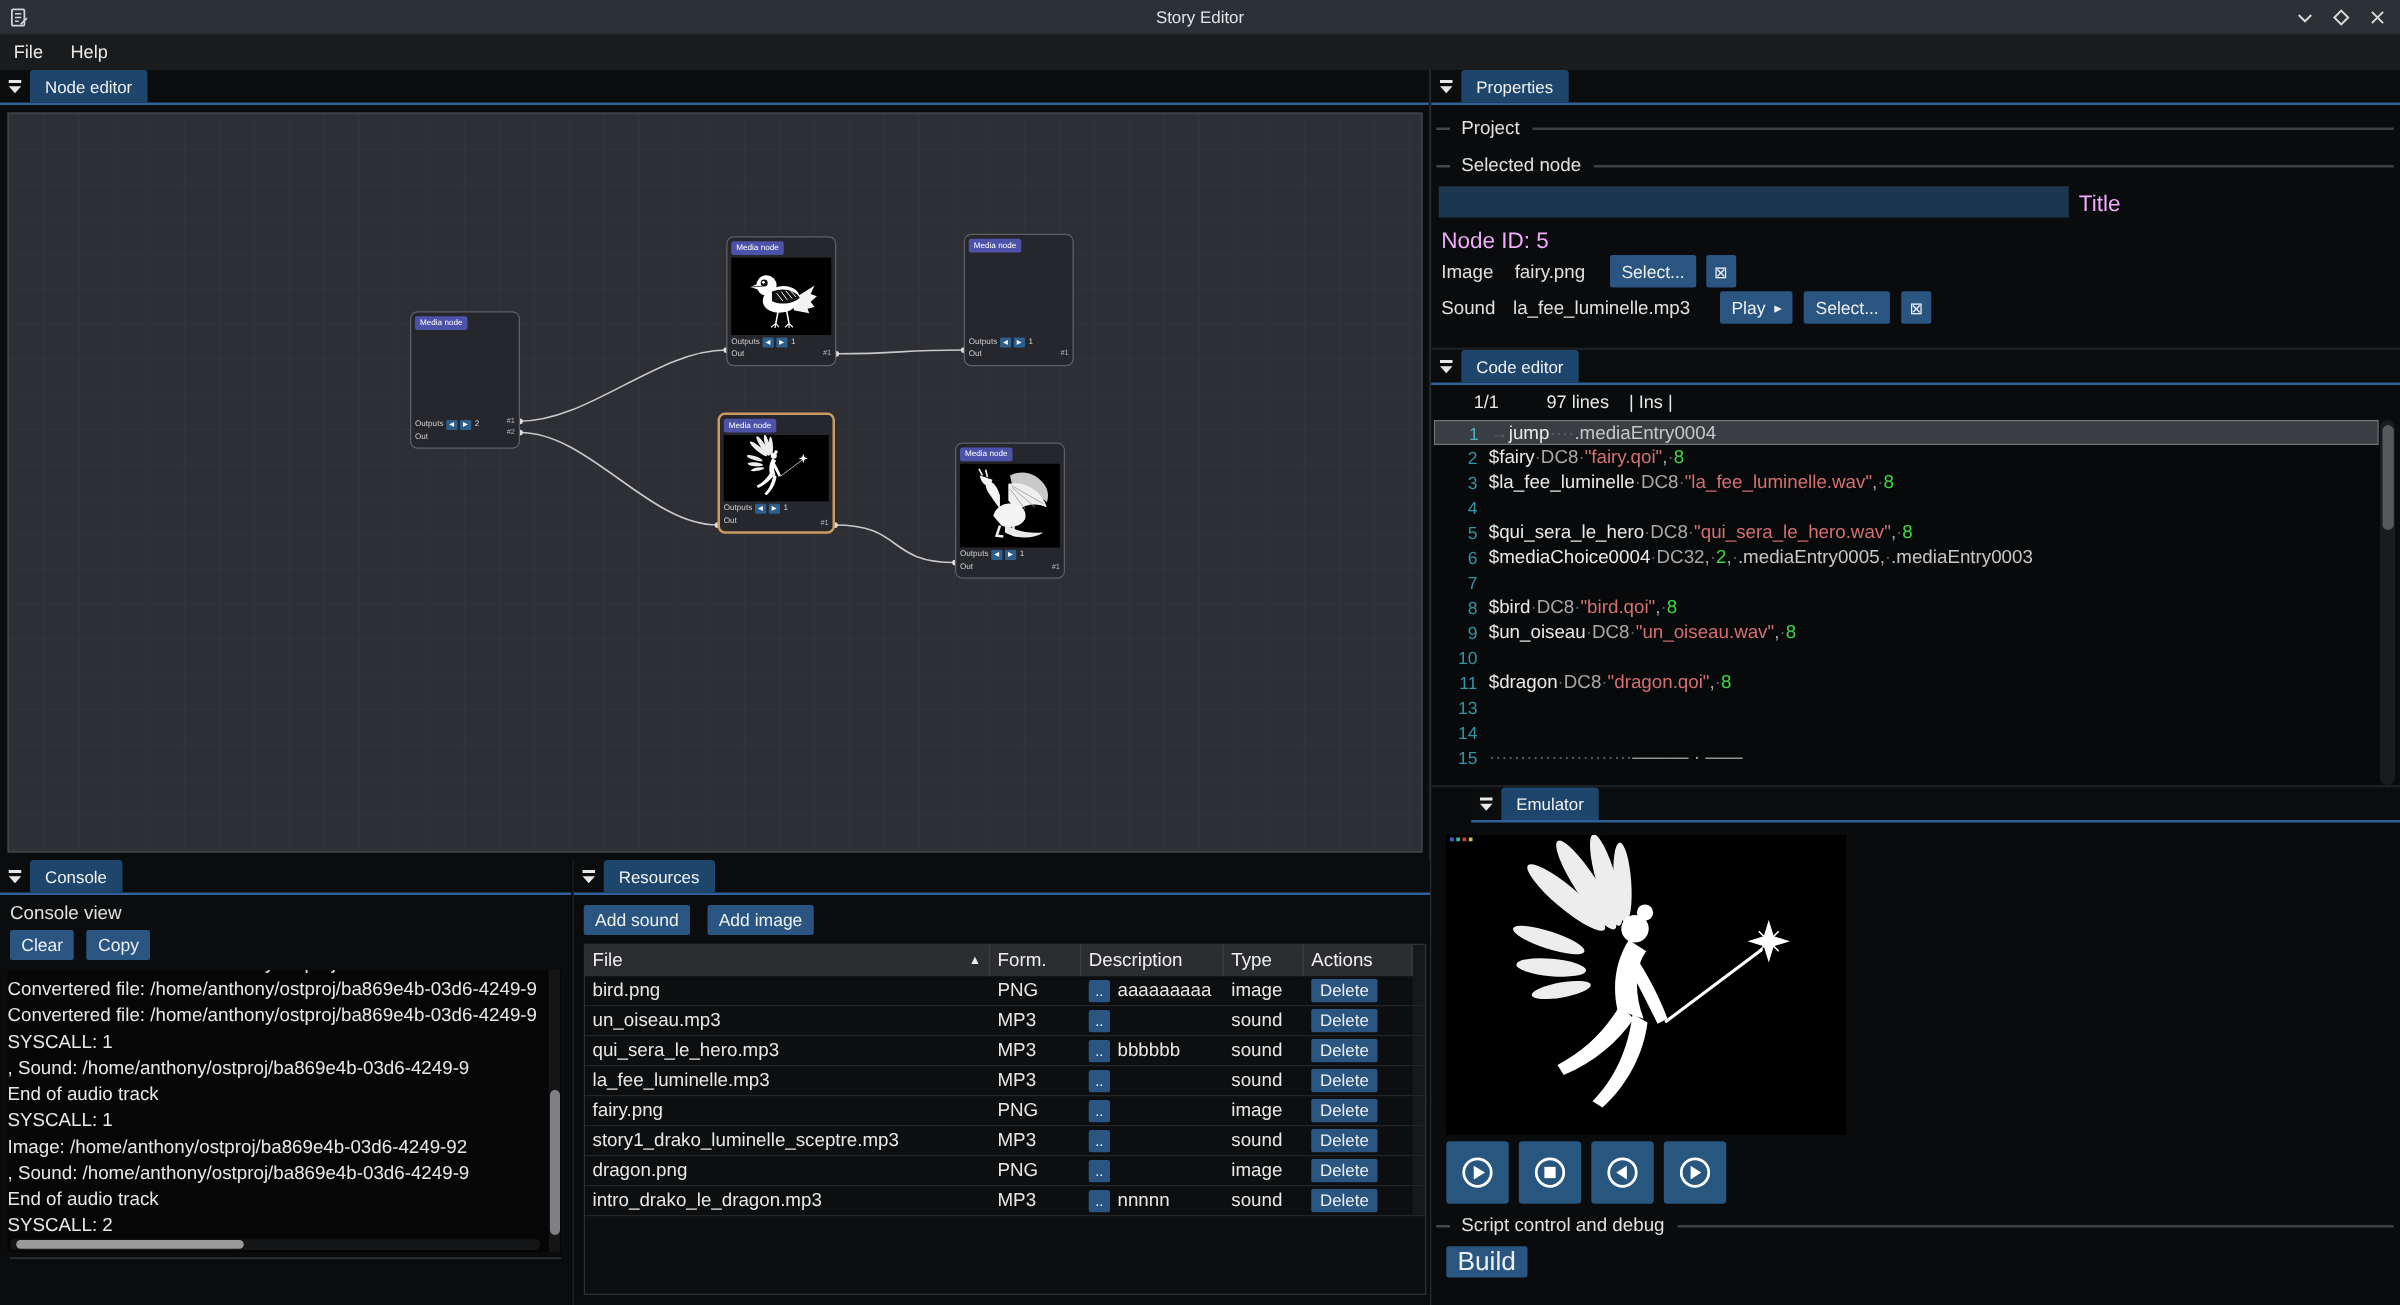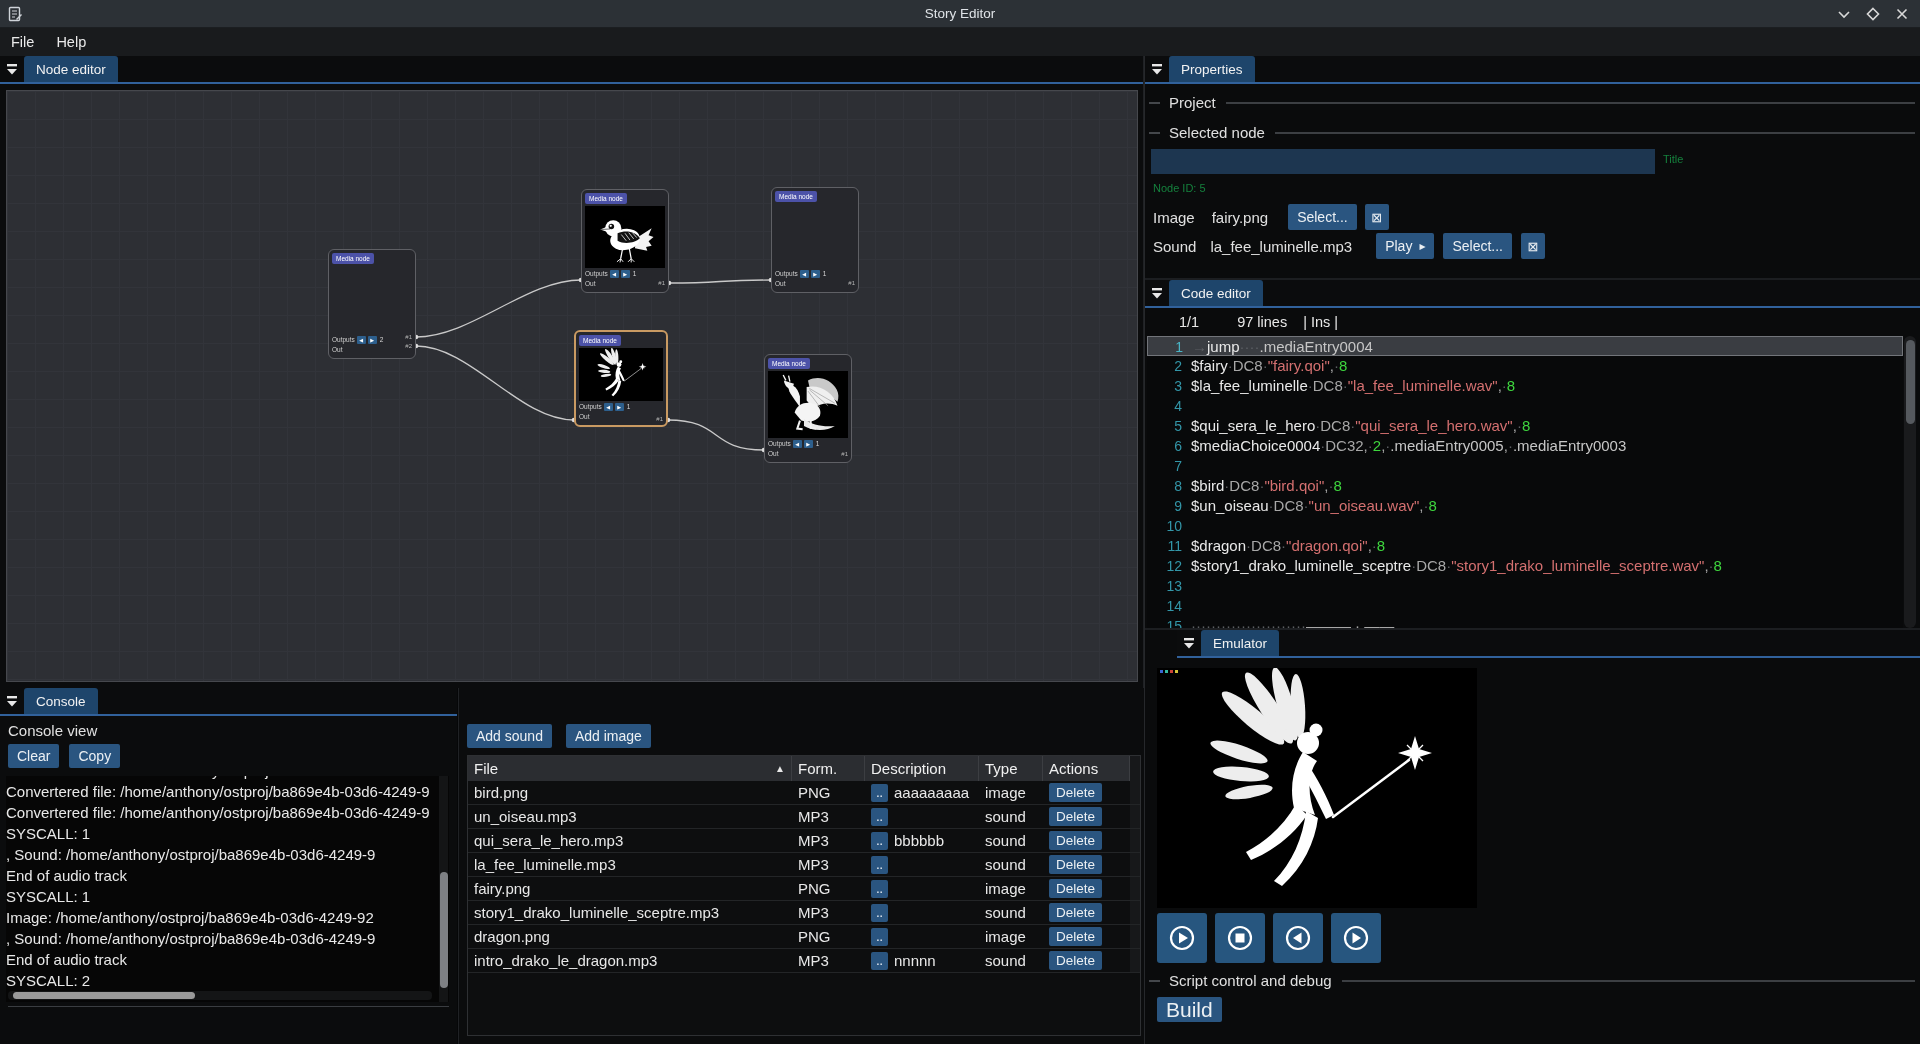--- a/index.html
+++ b/index.html
@@ -53,21 +53,21 @@
   .nport{position:absolute;right:3px;font-size:6px;color:#b5b5b5;line-height:7px;}
 
   
   #right-col{position:absolute;left:1144px;top:56px;width:776px;height:988px;background:#0a0b0c;
     border-left:1px solid #26282b;}
   .rc-sec-border{position:absolute;left:0;right:0;height:2px;background:#1c1e21;}
 
   
   #prop-input{position:absolute;left:6px;top:93px;width:504px;height:25px;background:#1d3650;
     border:none;color:#e8e8e8;font-size:14px;padding:0 6px;}
-  .prop-label{position:absolute;color:#15803d;font-size:11px;}
+  .prop-label{position:absolute;color:#f0abfc;font-size:18px;}
   .prop-row{position:absolute;display:flex;align-items:center;color:#e0e0e0;font-size:15px;gap:0;}
   .xbtn{width:24px;padding:0;font-size:13px;}
 
   
   #code-status{position:absolute;left:0;top:256px;height:20px;color:#e8e8e8;font-size:14.5px;display:flex;align-items:center;}
   #code-area{position:absolute;left:2px;top:280px;width:756px;height:292px;background:#08090a;overflow:hidden;}
   .cl{display:flex;height:20px;line-height:20px;font-size:15px;white-space:pre;}
   .cl .ln{width:44px;text-align:right;padding-right:9px;color:#3396a8;flex:0 0 44px;font-size:14px;}
   .cl.active{background:#3a3d42;border:1px solid #72757a;}
   .cl.active .ln{color:#49b4c6;}
@@ -370,20 +370,29 @@
       <div id="console-vthumb"></div>
     </div>
     <div id="console-hscroll">
       <div id="console-hthumb"></div>
     </div>
   </div>
   <div id="console-divider"></div>
 </div>
 
 <div id="resources-panel" class="panel">
+  <div class="tabrow">
+    <span class="clps">
+      <svg width="14" height="13">
+          <rect x="2" y="1" width="10" height="2.4" fill="#e8e8e8"></rect>
+          <path d="M2,6 L12,6 L7,11.5 Z" fill="#e8e8e8"></path>
+        </svg>
+    </span>
+    <span class="tab">Resources</span>
+  </div>
   <div id="res-btns">
     <button class="btn">Add sound</button>
     <button class="btn">Add image</button>
   </div>
   <div id="res-table">
     <div class="res-hdr" id="res-hdr">
         <div class="hc c-file">
           <span>File</span>
           <span class="sort-ind">▲</span>
         </div>
@@ -572,21 +581,20 @@
       <div class="cl"><span class="ln">2</span><span class="ct"><span class="tk-i">$fairy</span><span class="tk-w">·</span><span class="tk-o">DC8</span><span class="tk-w">·</span><span class="tk-s">"fairy.qoi"</span><span class="tk-o">,</span><span class="tk-w">·</span><span class="tk-n">8</span></span></div>
       <div class="cl"><span class="ln">3</span><span class="ct"><span class="tk-i">$la_fee_luminelle</span><span class="tk-w">·</span><span class="tk-o">DC8</span><span class="tk-w">·</span><span class="tk-s">"la_fee_luminelle.wav"</span><span class="tk-o">,</span><span class="tk-w">·</span><span class="tk-n">8</span></span></div>
       <div class="cl"><span class="ln">4</span><span class="ct"></span></div>
       <div class="cl"><span class="ln">5</span><span class="ct"><span class="tk-i">$qui_sera_le_hero</span><span class="tk-w">·</span><span class="tk-o">DC8</span><span class="tk-w">·</span><span class="tk-s">"qui_sera_le_hero.wav"</span><span class="tk-o">,</span><span class="tk-w">·</span><span class="tk-n">8</span></span></div>
       <div class="cl"><span class="ln">6</span><span class="ct"><span class="tk-i">$mediaChoice0004</span><span class="tk-w">·</span><span class="tk-o">DC32,</span><span class="tk-w">·</span><span class="tk-n">2</span><span class="tk-o">,</span><span class="tk-w">·</span><span class="tk-r">.mediaEntry0005</span><span class="tk-o">,</span><span class="tk-w">·</span><span class="tk-r">.mediaEntry0003</span></span></div>
       <div class="cl"><span class="ln">7</span><span class="ct"></span></div>
       <div class="cl"><span class="ln">8</span><span class="ct"><span class="tk-i">$bird</span><span class="tk-w">·</span><span class="tk-o">DC8</span><span class="tk-w">·</span><span class="tk-s">"bird.qoi"</span><span class="tk-o">,</span><span class="tk-w">·</span><span class="tk-n">8</span></span></div>
       <div class="cl"><span class="ln">9</span><span class="ct"><span class="tk-i">$un_oiseau</span><span class="tk-w">·</span><span class="tk-o">DC8</span><span class="tk-w">·</span><span class="tk-s">"un_oiseau.wav"</span><span class="tk-o">,</span><span class="tk-w">·</span><span class="tk-n">8</span></span></div>
       <div class="cl"><span class="ln">10</span><span class="ct"></span></div>
       <div class="cl"><span class="ln">11</span><span class="ct"><span class="tk-i">$dragon</span><span class="tk-w">·</span><span class="tk-o">DC8</span><span class="tk-w">·</span><span class="tk-s">"dragon.qoi"</span><span class="tk-o">,</span><span class="tk-w">·</span><span class="tk-n">8</span></span></div>
-      <div class="cl"><span class="ln">12</span><span class="ct"><span class="tk-i">$story1_drako_luminelle_sceptre</span><span class="tk-w">·</span><span class="tk-o">DC8</span><span class="tk-w">·</span><span class="tk-s">"story1_drako_luminelle_sceptre.wav"</span><span class="tk-o">,</span><span class="tk-w">·</span><span class="tk-n">8</span></span></div>
       <div class="cl"><span class="ln">13</span><span class="ct"></span></div>
       <div class="cl"><span class="ln">14</span><span class="ct"></span></div>
       <div class="cl"><span class="ln">15</span><span class="ct"><span class="tk-w">·······················</span><span class="tk-o">――― · ――</span></span></div>
     </div>
   <div id="code-scroll">
     <div id="code-thumb"></div>
   </div>
 
   <div class="rc-sec-border" style="top:572px;"></div>
 

